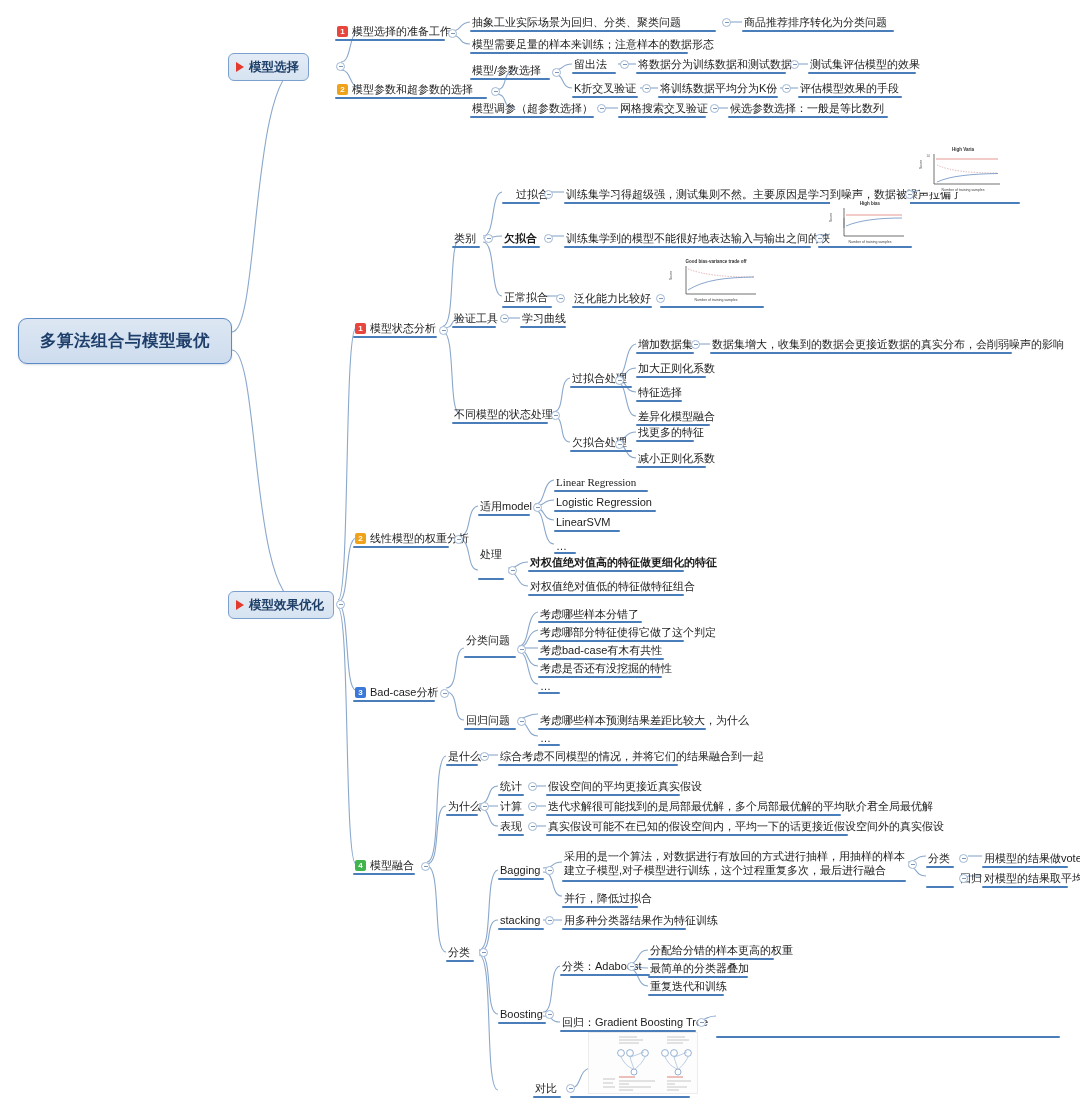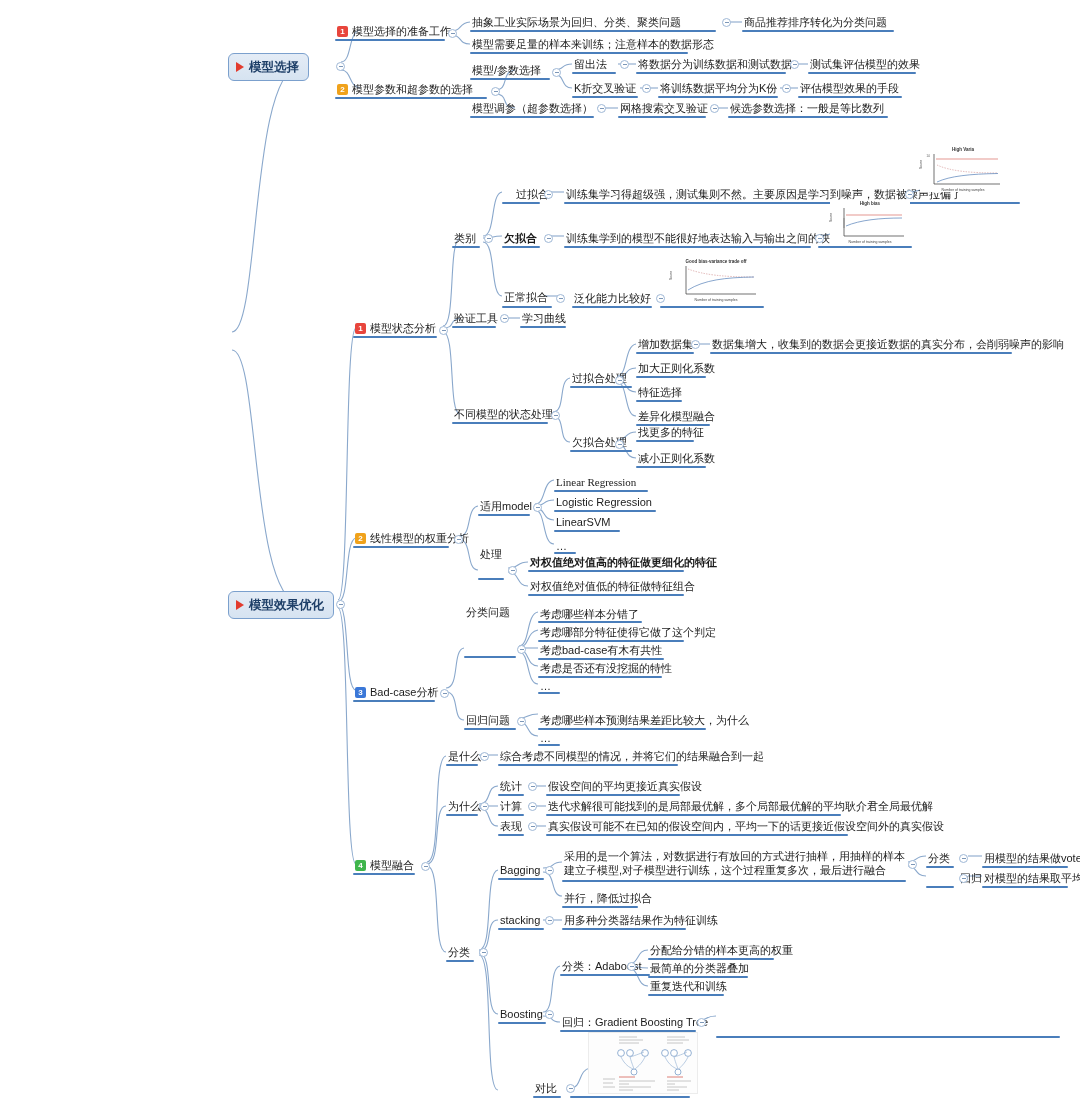--- a/index.html
+++ b/index.html
@@ -264,20 +264,21 @@
       <path d="M543 1016 C 556 1016, 548 1022, 560 1022"></path>
       <path d="M628 964 C 640 964, 636 950, 648 950"></path>
       <path d="M628 966 C 640 966, 636 968, 648 968"></path>
       <path d="M628 968 C 640 968, 636 986, 648 986"></path>
       <path d="M697 1021 C 708 1021, 704 1016, 716 1016"></path>
 
       <path d="M571 1088 C 582 1088, 578 1070, 590 1068"></path>
     </g>
   </svg>
 
+  <div class="root">多算法组合与模型最优</div>
 
   <div class="main" style="left:228px;top:53px;">
     <span class="tri"></span>
     <span class="txt">模型选择</span>
   </div>
   <div class="tog" style="left:336px;top:62px;"></div>
 
   <div class="node" style="left:335px;top:23px;">
     <span class="badge b-red">1</span>
     <span class="txt">模型选择的准备工作</span>
@@ -576,21 +577,21 @@
   </div>
   <div class="ul" style="left:528px;top:594px;width:156px;"></div>
 
   <div class="node" style="left:353px;top:684px;">
     <span class="badge b-blue">3</span>
     <span class="txt">Bad-case分析</span>
   </div>
   <div class="ul" style="left:353px;top:700px;width:82px;"></div>
   <div class="tog" style="left:440px;top:689px;"></div>
 
-  <div class="node" style="left:464px;top:604px;">
+  <div class="node" style="left:464px;top:632px;">
     <span class="txt">分类问题</span>
   </div>
   <div class="ul" style="left:464px;top:656px;width:52px;"></div>
   <div class="tog" style="left:517px;top:645px;"></div>
 
   <div class="node" style="left:538px;top:606px;">
     <span class="txt">考虑哪些样本分错了</span>
   </div>
   <div class="ul" style="left:538px;top:621px;width:104px;"></div>
 

